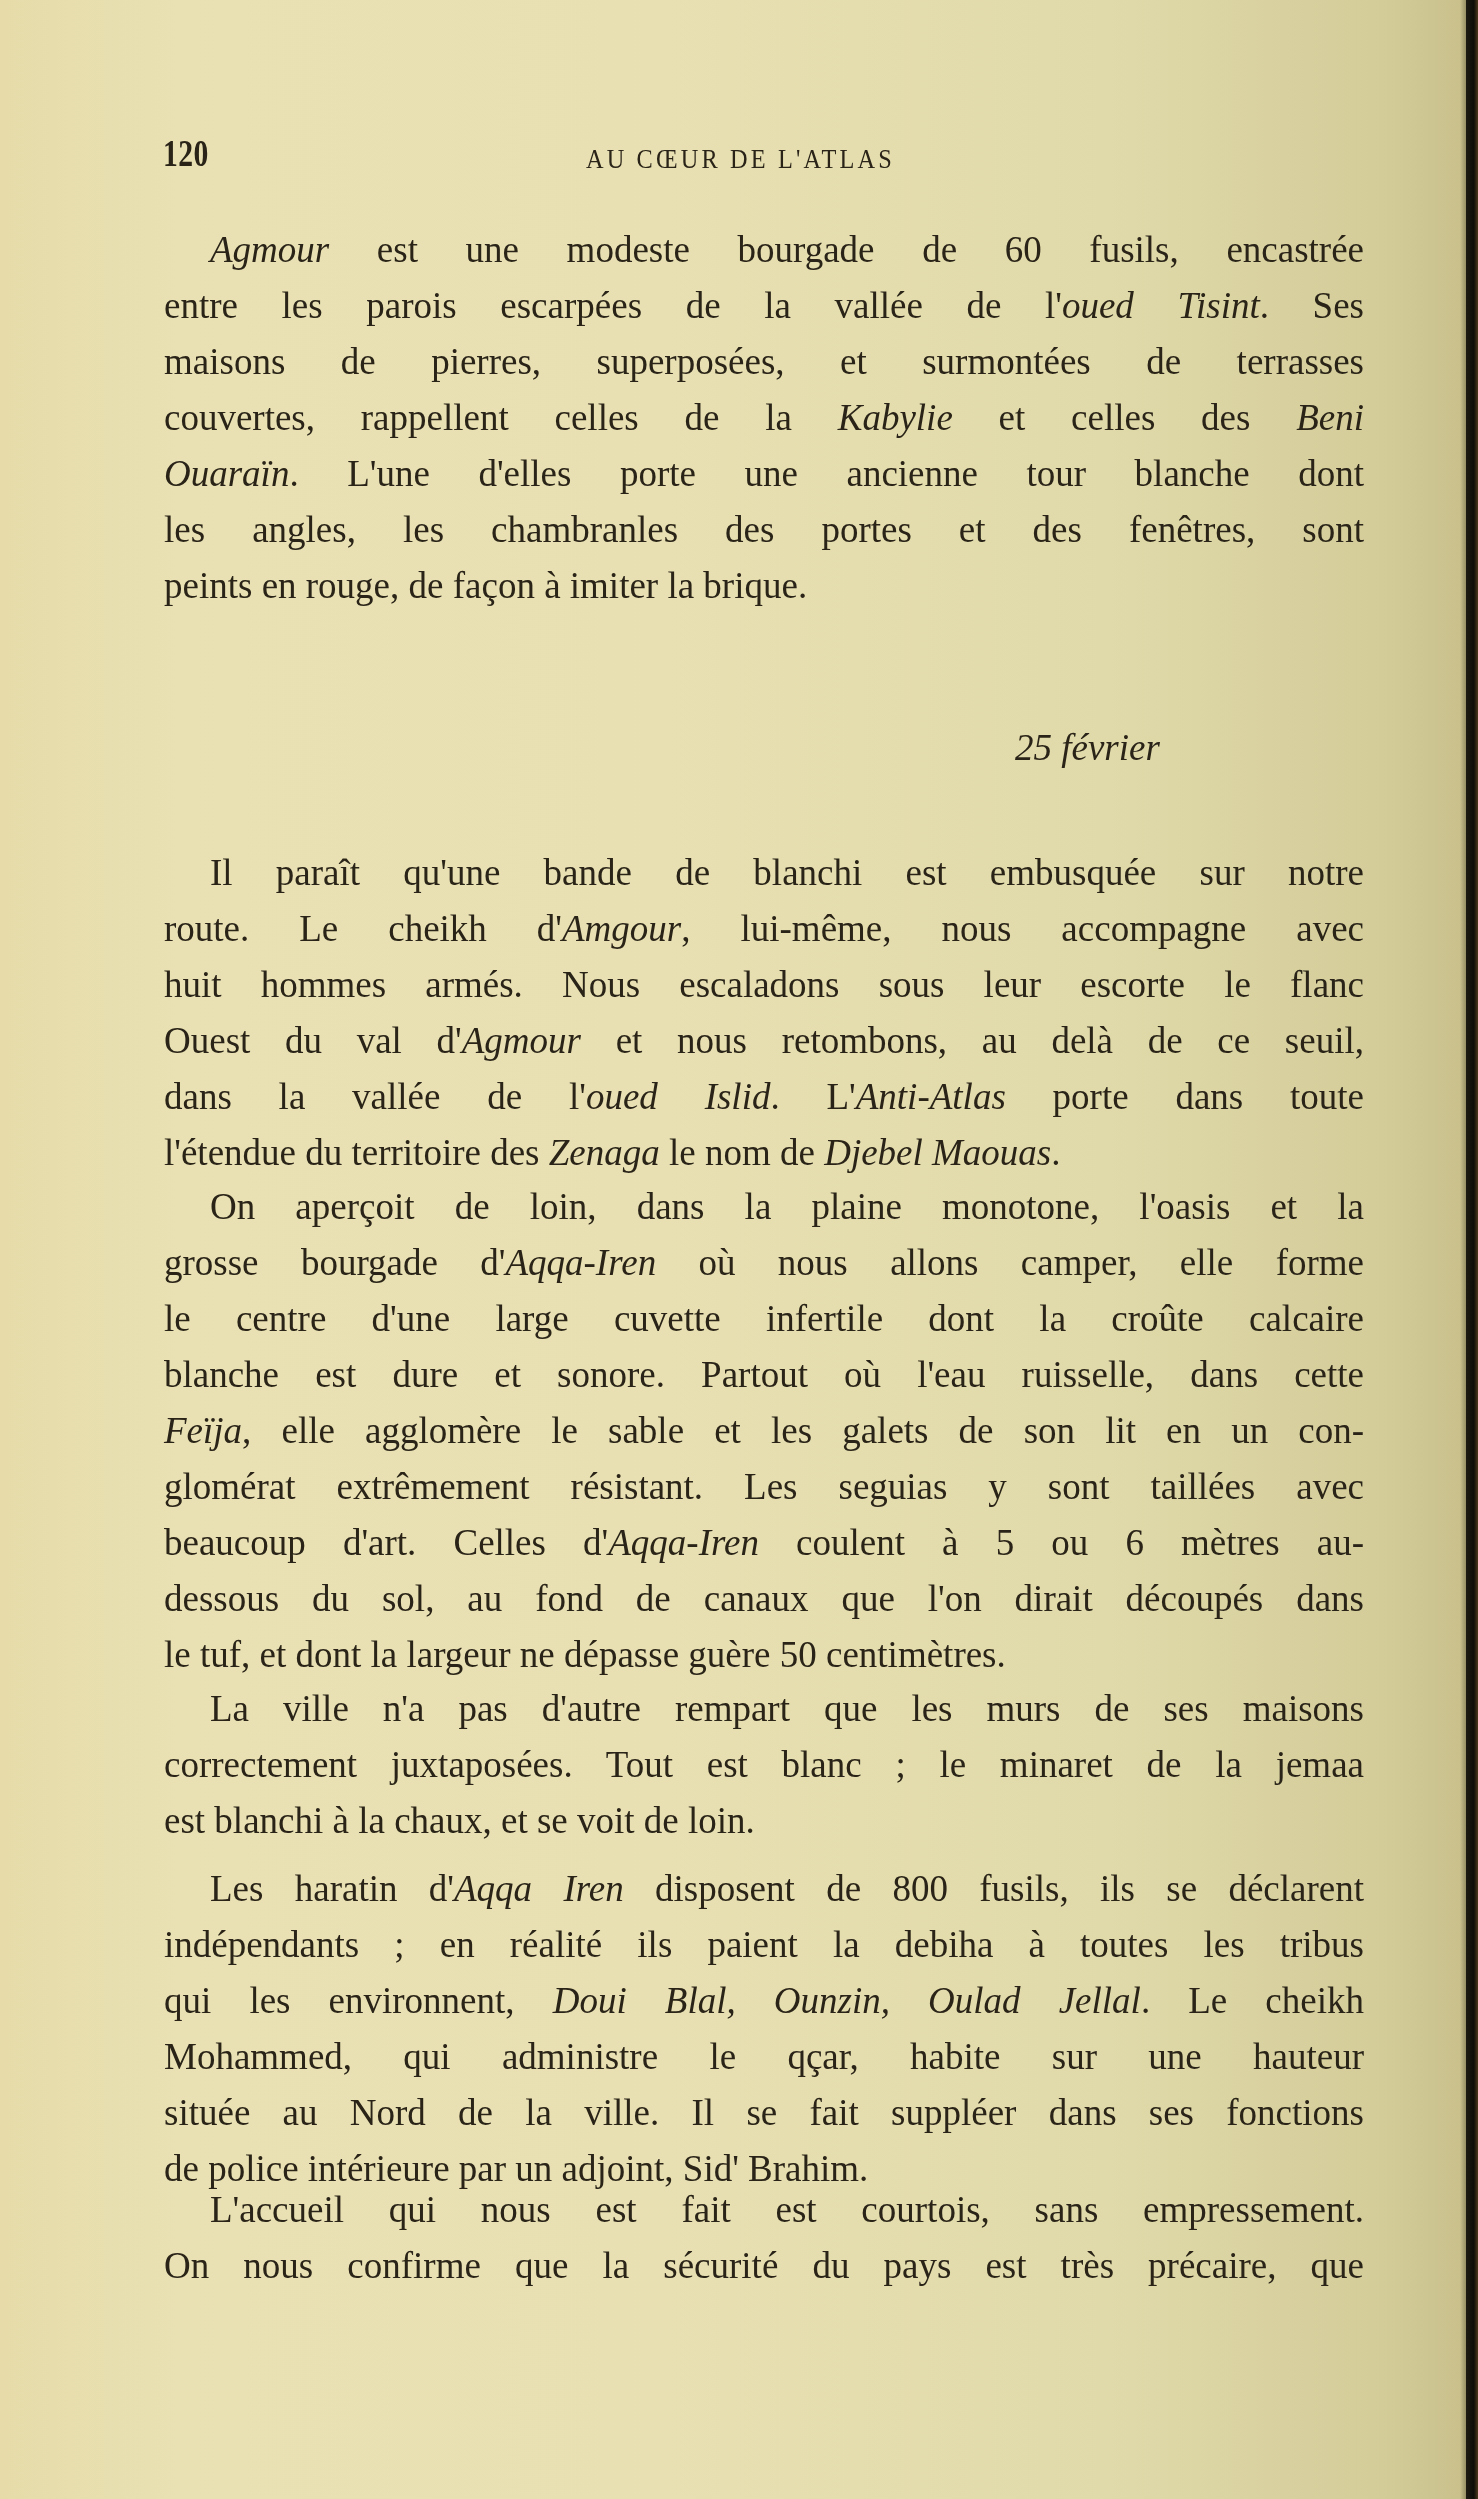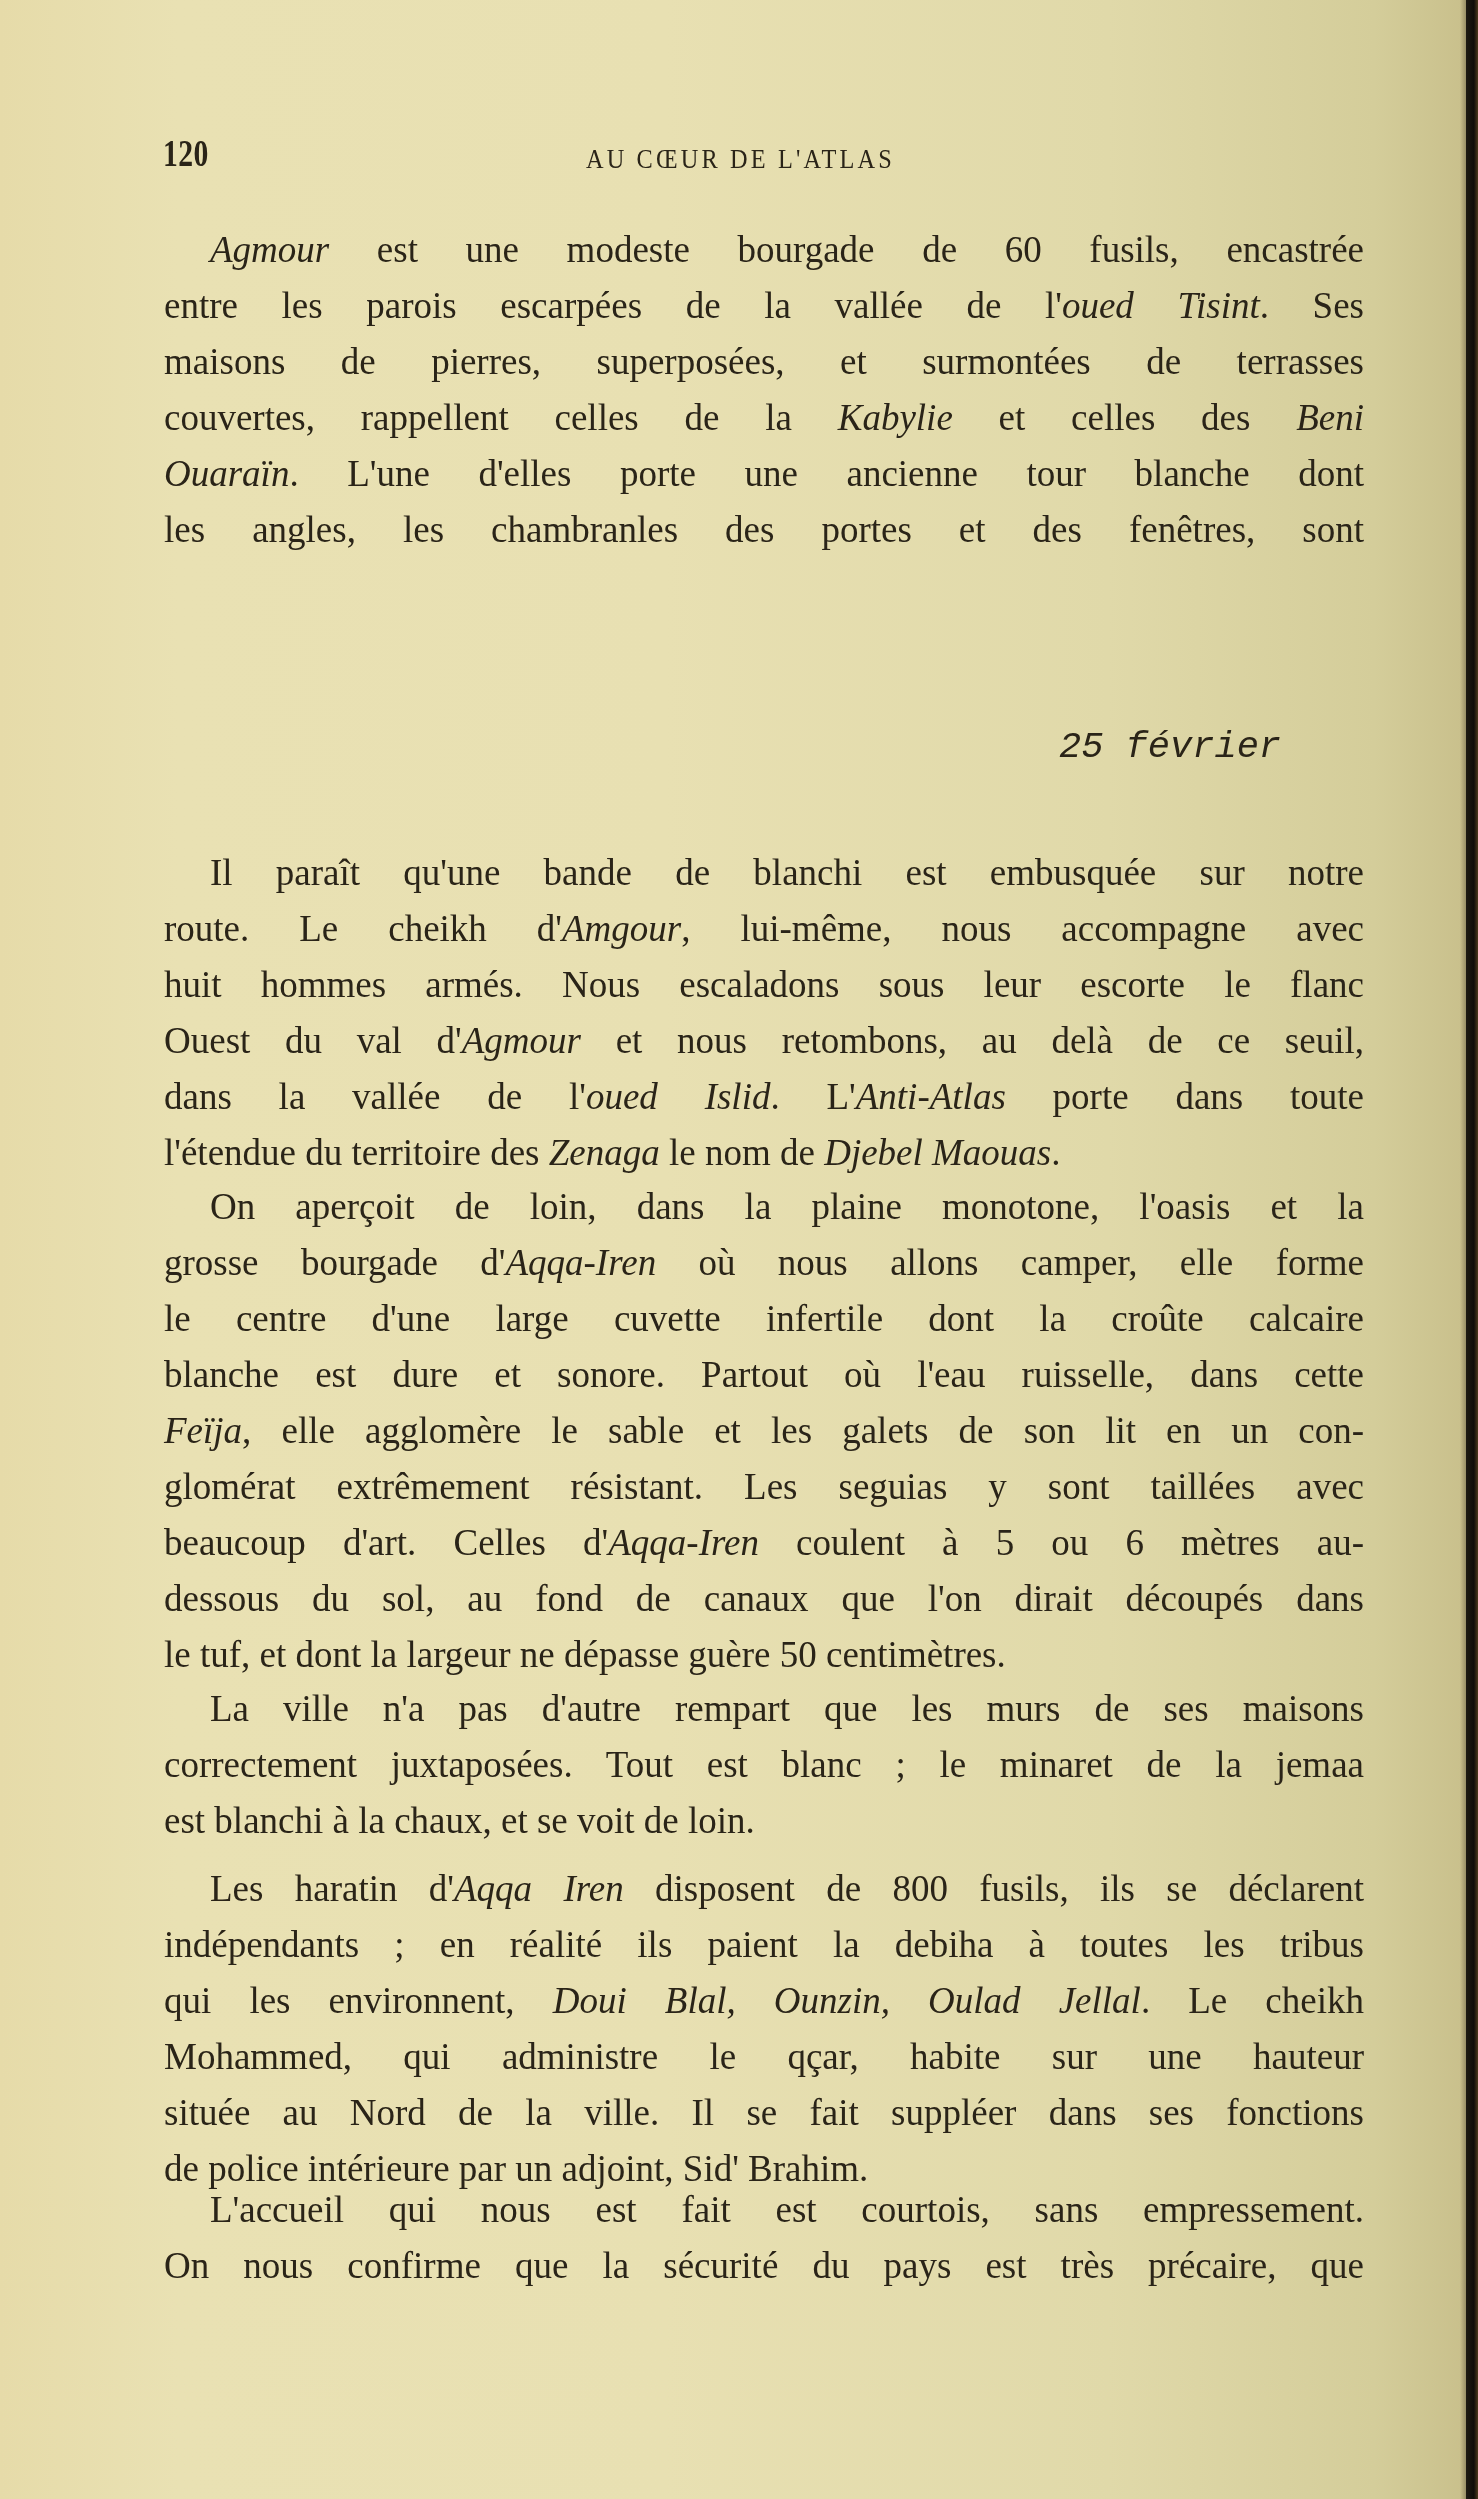--- a/index.html
+++ b/index.html
@@ -33,21 +33,21 @@
     font-family: "Liberation Serif", serif; font-size: 37px; line-height: 56px;
   }
   .line {
     display: block; height: 56px; white-space: nowrap; overflow: visible;
     text-align: justify; text-align-last: justify;
   }
   .line.last { text-align-last: left; }
   .line.indent { padding-left: 46px; }
   .dateline {
     position: absolute; top: 726px; left: 1015px;
-    font-family: Liberation Mono, monospace; font-style: italic; font-size: 37px; margin-left: 44px;
+    font-family: Liberation Serif, serif; font-style: italic; font-size: 37px;
   }
   em, i { font-style: italic; }
 </style>
 </head>
 <body>
 
 <div class="spine-edge"></div>
 <div class="spine"></div>
 
 <div class="header">
@@ -55,20 +55,21 @@
   <span class="running-title">AU CŒUR DE L'ATLAS</span>
 </div>
 
 <div class="body-text" style="top:222px;">
     <span class="line indent"><i>Agmour</i><span> est une modeste bourgade de 60 fusils, encastrée</span></span>
     <span class="line"><span>entre les parois escarpées de la vallée de l'</span><i>oued Tisint</i><span>. Ses</span></span>
     <span class="line"><span>maisons de pierres, superposées, et surmontées de terrasses</span></span>
     <span class="line"><span>couvertes, rappellent celles de la </span><i>Kabylie</i><span> et celles des </span><i>Beni</i></span>
     <span class="line"><i>Ouaraïn</i><span>. L'une d'elles porte une ancienne tour blanche dont</span></span>
     <span class="line"><span>les angles, les chambranles des portes et des fenêtres, sont</span></span>
+    <span class="line last"><span>peints en rouge, de façon à imiter la brique.</span></span>
   </div>
 
 <div class="dateline">25 février</div>
 
 <div class="body-text" style="top:845px;">
     <span class="line indent"><span>Il paraît qu'une bande de blanchi est embusquée sur notre</span></span>
     <span class="line"><span>route. Le cheikh d'</span><i>Amgour</i><span>, lui-même, nous accompagne avec</span></span>
     <span class="line"><span>huit hommes armés. Nous escaladons sous leur escorte le flanc</span></span>
     <span class="line"><span>Ouest du val d'</span><i>Agmour</i><span> et nous retombons, au delà de ce seuil,</span></span>
     <span class="line"><span>dans la vallée de l'</span><i>oued Islid</i><span>. L'</span><i>Anti-Atlas</i><span> porte dans toute</span></span>

